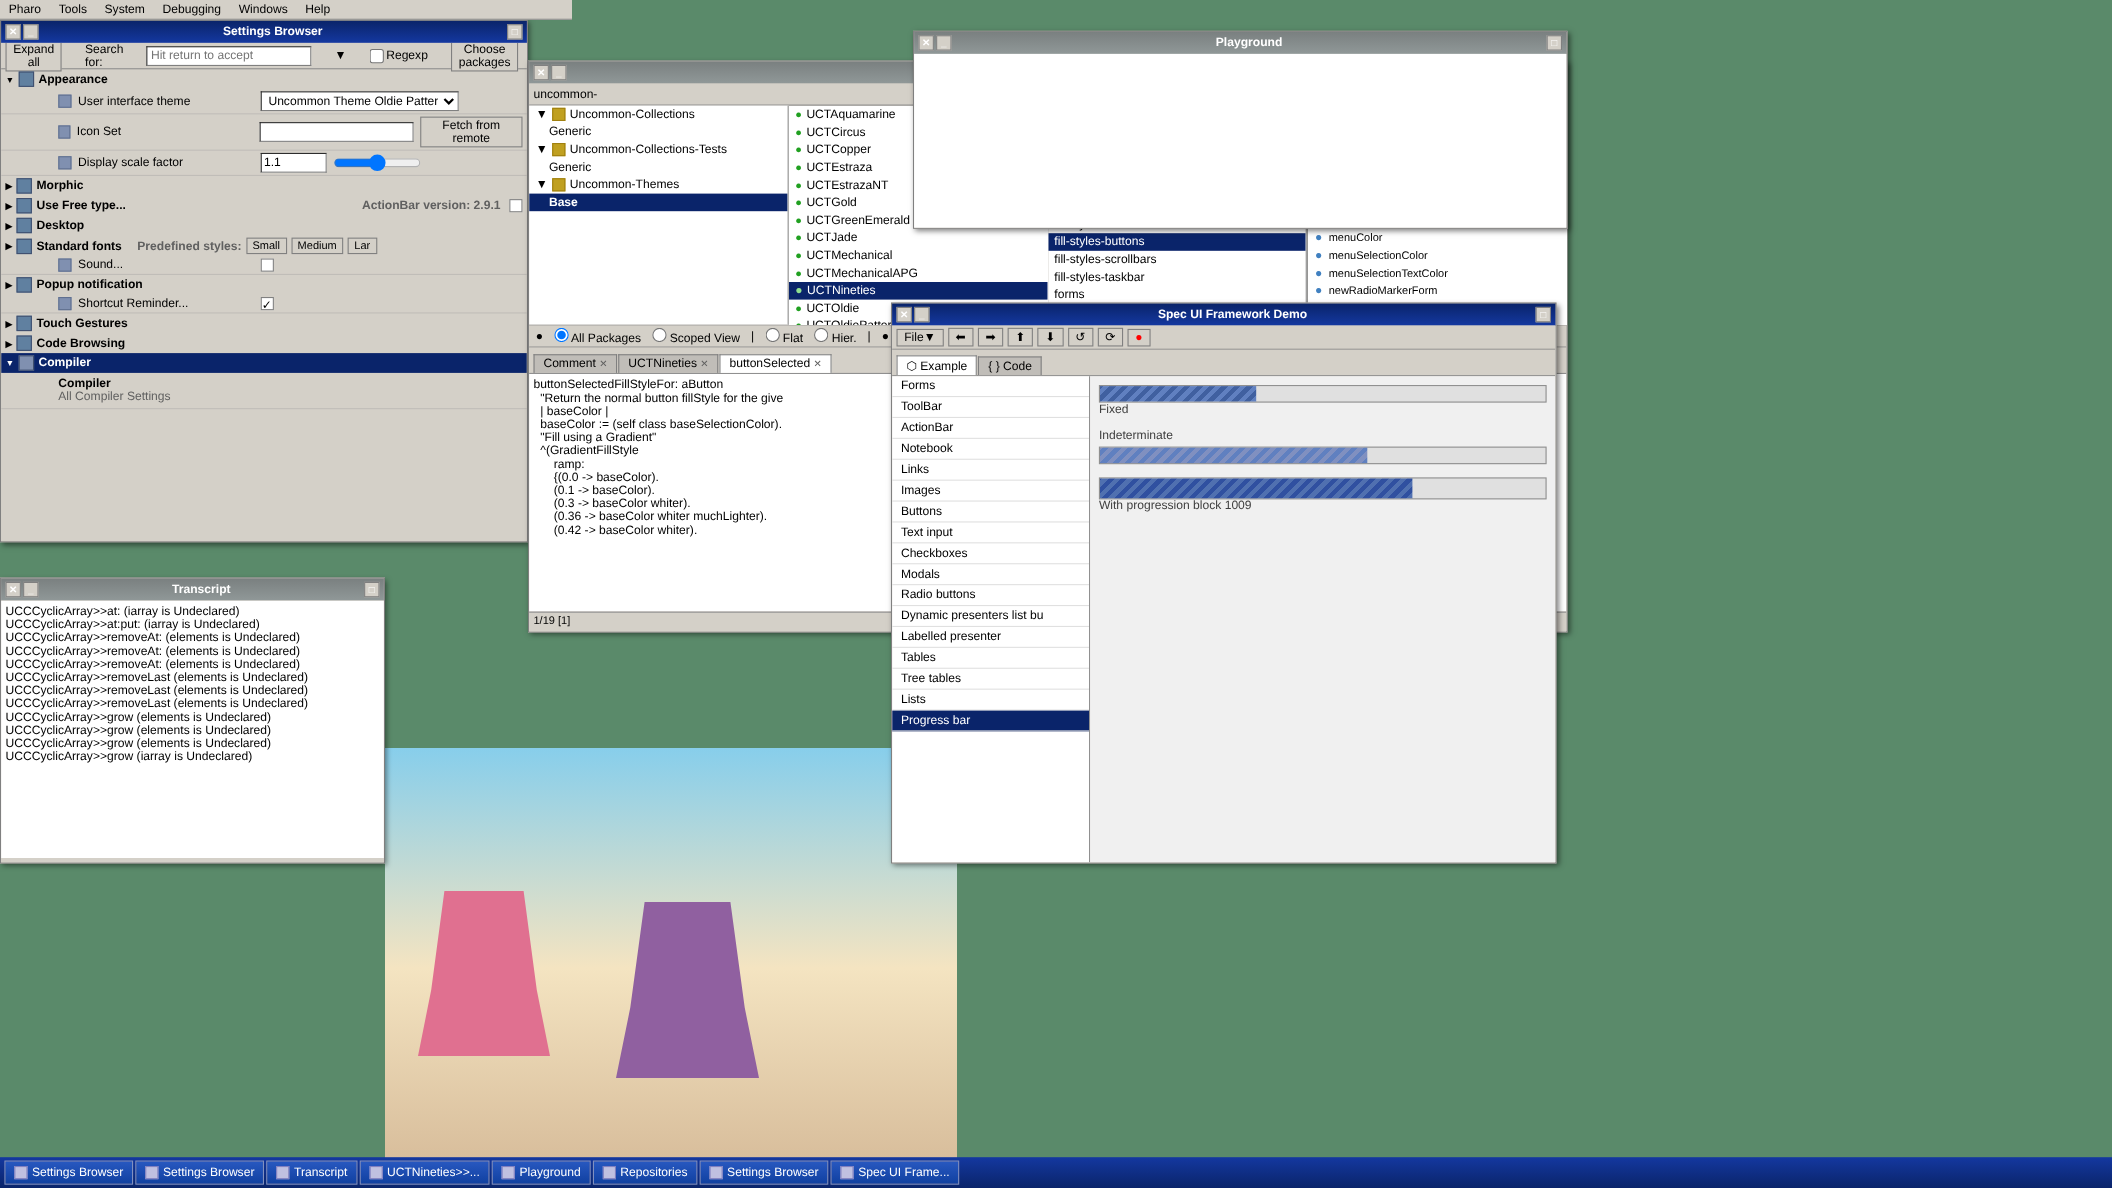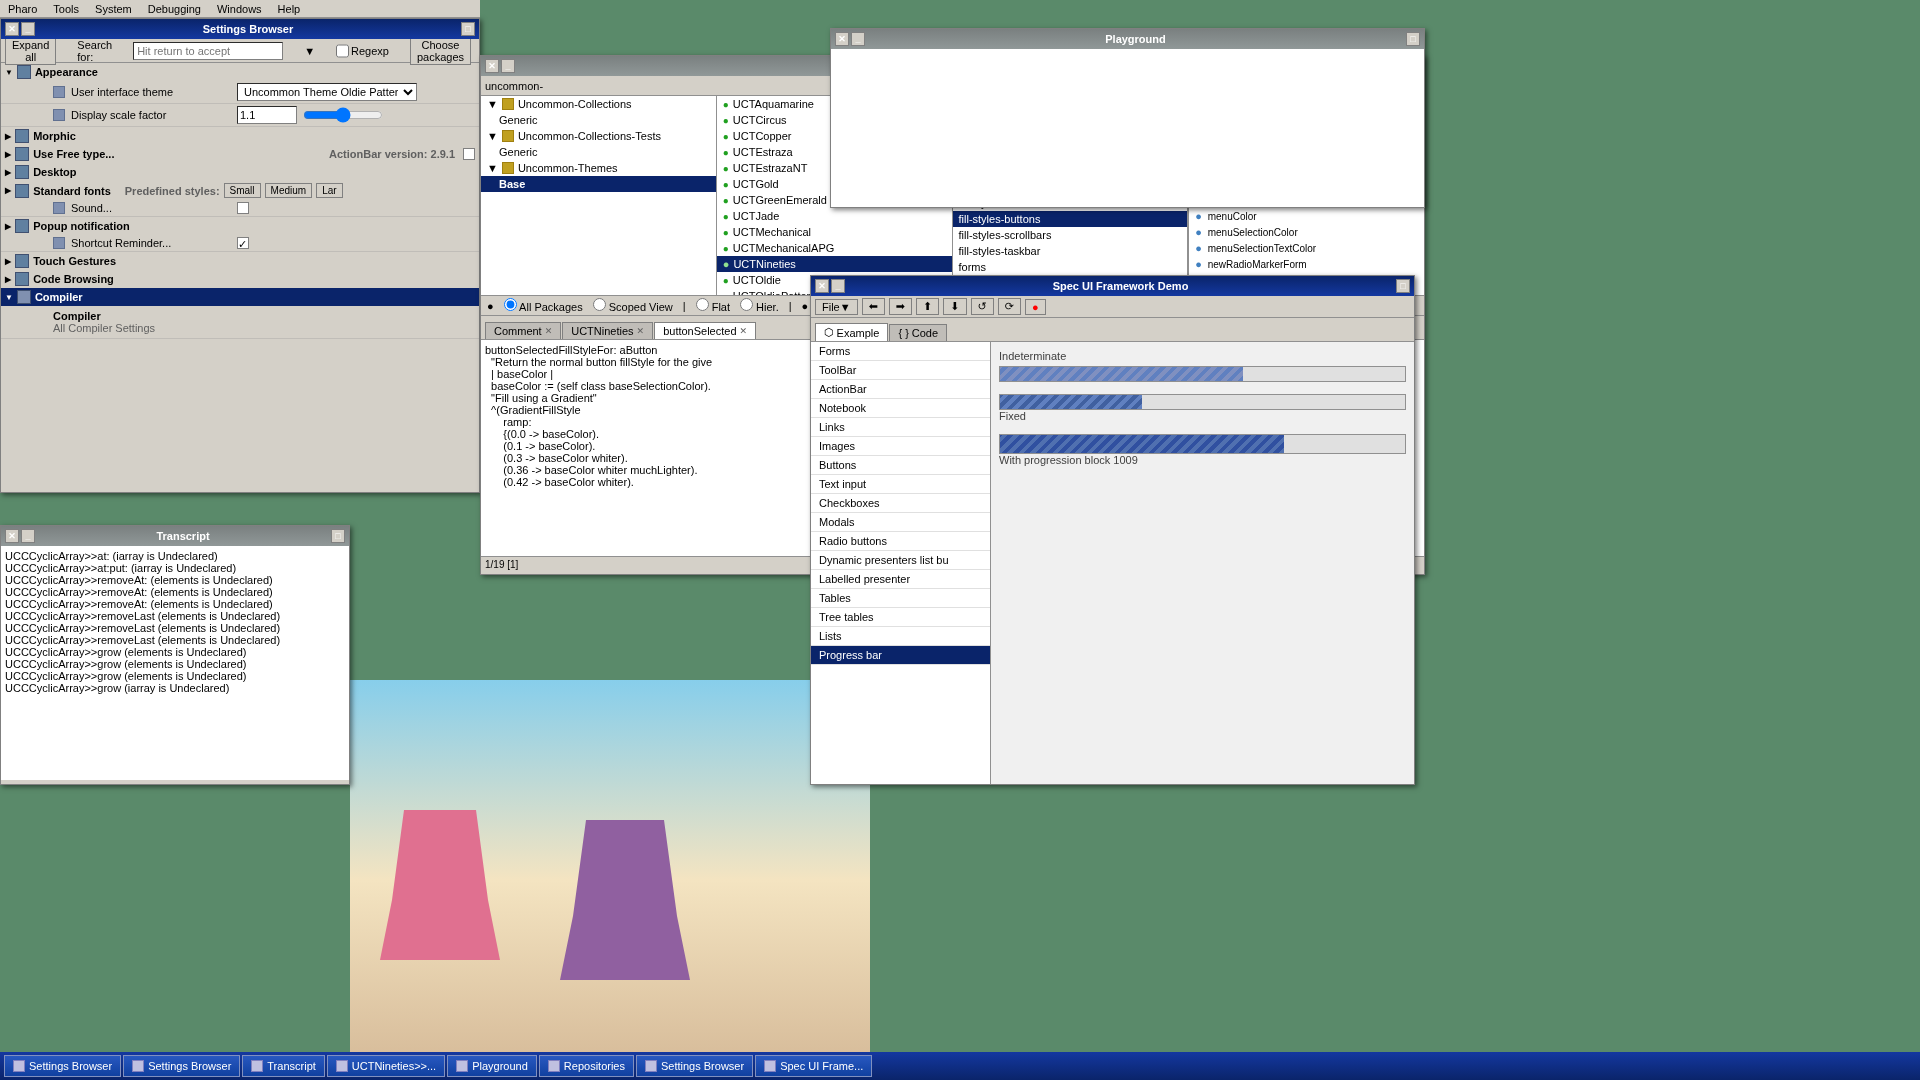--- a/index.html
+++ b/index.html
@@ -407,21 +407,21 @@
       cursor: pointer;
       font-size: 11px;
     }
     .taskbar-icon { width: 12px; height: 12px; background: #c0c0e0; border: 1px solid #8080c0; }
 
     
     #menubar {
       position: absolute;
       top: 0;
       left: 0;
-      width: 480px;
+      width: 520px;
       height: 18px;
       background: #d4d0c8;
       display: flex;
       align-items: center;
       border-bottom: 1px solid #909090;
       z-index: 20;
     }
     .menu-item {
       padding: 1px 8px;
       cursor: pointer;
@@ -488,20 +488,26 @@
       </div>
 
       <div class="setting-row">
         <span class="icon-small"></span>
         <span class="setting-label">User interface theme</span>
         <select class="setting-dropdown">
           <option>Uncommon Theme Oldie Patterns</option>
         </select>
       </div>
 
+      <div class="setting-row">
+        <span class="icon-small"></span>
+        <span class="setting-label">Icon Set</span>
+        <input type="text" class="setting-dropdown" style="width: 140px;">
+        <button style="padding:1px 6px; background:#d4d0c8; border:1px solid #808080; cursor:pointer;">Fetch from remote</button>
+      </div>
 
       <div class="setting-row">
         <span class="icon-small"></span>
         <span class="setting-label">Display scale factor</span>
         <input type="text" class="setting-input" value="1.1" style="">
         <input type="range" style="width: 80px;" value="50">
       </div>
 
       <div class="settings-group">
         <span class="triangle">▶</span>
@@ -825,31 +831,31 @@
         <div class="spec-sidebar-item">Labelled presenter</div>
         <div class="spec-sidebar-item">Tables</div>
         <div class="spec-sidebar-item">Tree tables</div>
         <div class="spec-sidebar-item">Lists</div>
         <div class="spec-sidebar-item selected">Progress bar</div>
       </div>
 
       <div class="spec-main">
 
         <div class="progress-section">
+          <div class="progress-bar-container">
+            <div class="progress-bar-fill" style="width:35%;"></div>
+          </div>
+          <div class="progress-label">Fixed</div>
+        </div>
+
+        <div class="progress-section">
           <div class="progress-label">Indeterminate</div>
           <div class="progress-bar-container">
             <div class="progress-indeterminate"></div>
           </div>
-        </div>
-
-        <div class="progress-section">
-          <div class="progress-bar-container">
-            <div class="progress-bar-fill" style="width:35%;"></div>
-          </div>
-          <div class="progress-label">Fixed</div>
         </div>
 
         <div class="progress-section">
           <div class="progress-bar-container" style="height:20px;">
             <div class="progress-bar-fill" style="width:70%; background: repeating-linear-gradient(-45deg, #5070b0, #5070b0 4px, #3050a0 4px, #3050a0 8px);"></div>
           </div>
           <div class="progress-label">With progression block 1009</div>
         </div>
 
       </div>

